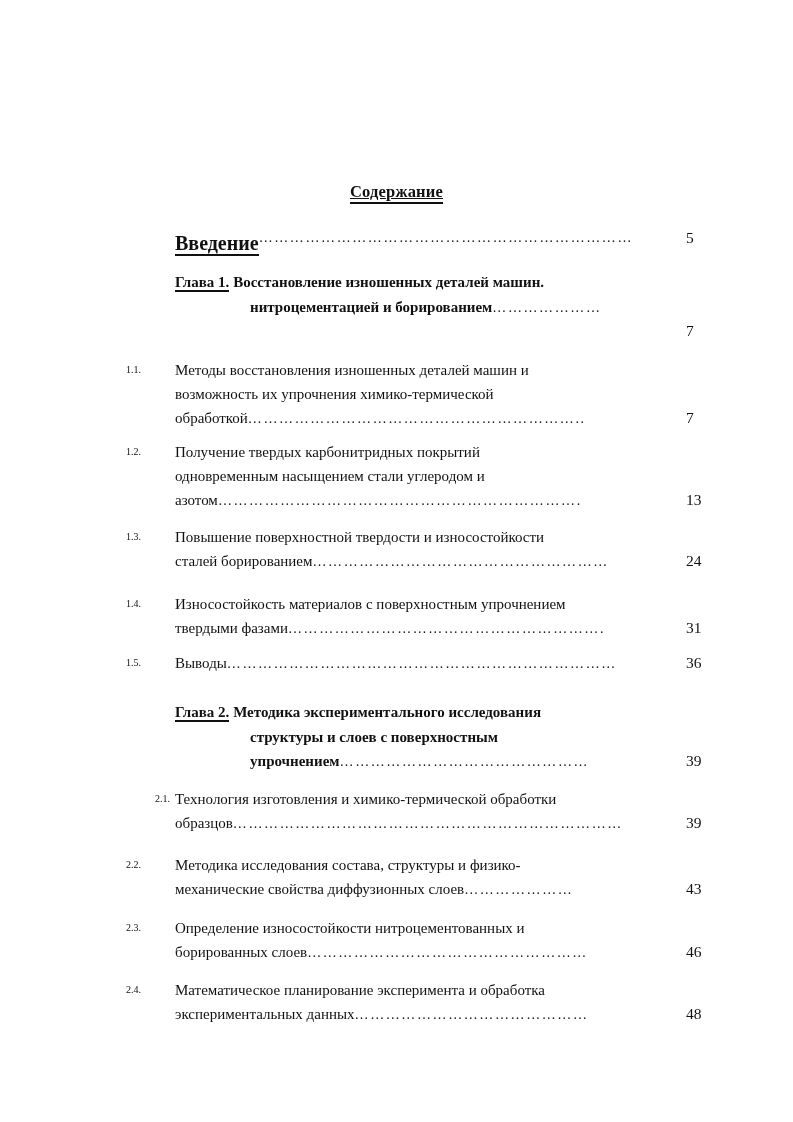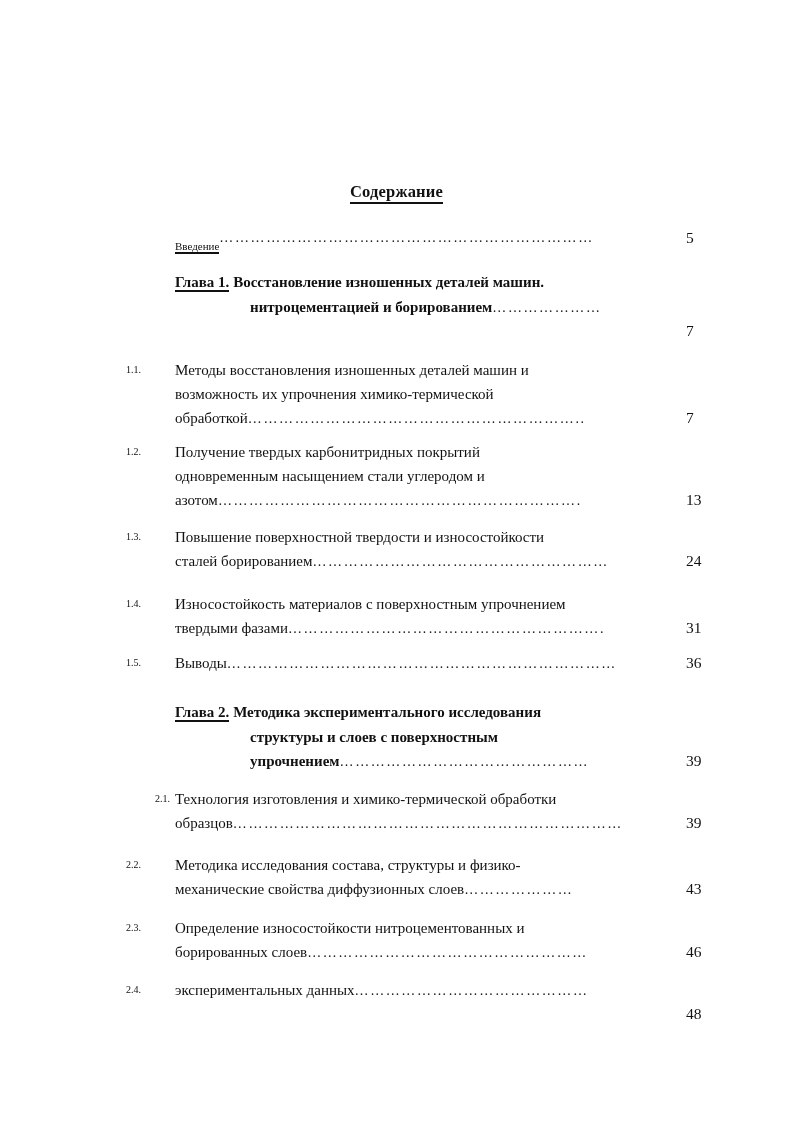--- a/index.html
+++ b/index.html
@@ -26,20 +26,21 @@
   
   .toc-title {
     position: absolute;
     left: 0;
     right: 0;
     top: 182px;
     text-align: center;
     font-size: 16.5px;
     font-weight: bold;
     letter-spacing: 0.2px;
+    text-decoration: underline;
   }
   .toc-title span {
     border-bottom: 2px solid #111;
     padding-bottom: 1px;
   }
 
   
   .num {
     position: absolute;
     left: 126px;
@@ -67,24 +68,24 @@
     position: absolute;
     left: 686px;
     width: 40px;
     text-align: left;
     font-size: 15.5px;
     line-height: 24px;
   }
 
   
   .intro-label {
-    font-weight: normal;
+    font-weight: bold;
     border-bottom: 2px solid #111;
     padding-bottom: 0px;
-    font-size: 11px;
+    font-size: 20px;
   }
   .leader {
     letter-spacing: 1.6px;
     font-size: 14px;
     color: #1a1a1a;
   }
   .leader-long {
     letter-spacing: 1.6px;
     font-size: 14px;
     color: #1a1a1a;
@@ -210,17 +211,18 @@
 
   <div class="num" style="top:916px;">2.3.</div>
   <div class="body" style="top:916px;">
     <span class="hang">Определение износостойкости нитроцементованных и</span>
     <span>борированных слоев</span><span class="leader">………………………………………………</span>
   </div>
   <div class="pnum" style="top:940px;">46</div>
 
   <div class="num" style="top:978px;">2.4.</div>
   <div class="body" style="top:978px;">
+    <span class="hang">Математическое планирование эксперимента и обработка</span>
     <span>экспериментальных данных</span><span class="leader">………………………………………</span>
   </div>
   <div class="pnum" style="top:1002px;">48</div>
 
 </div>
 
 </body></html>

